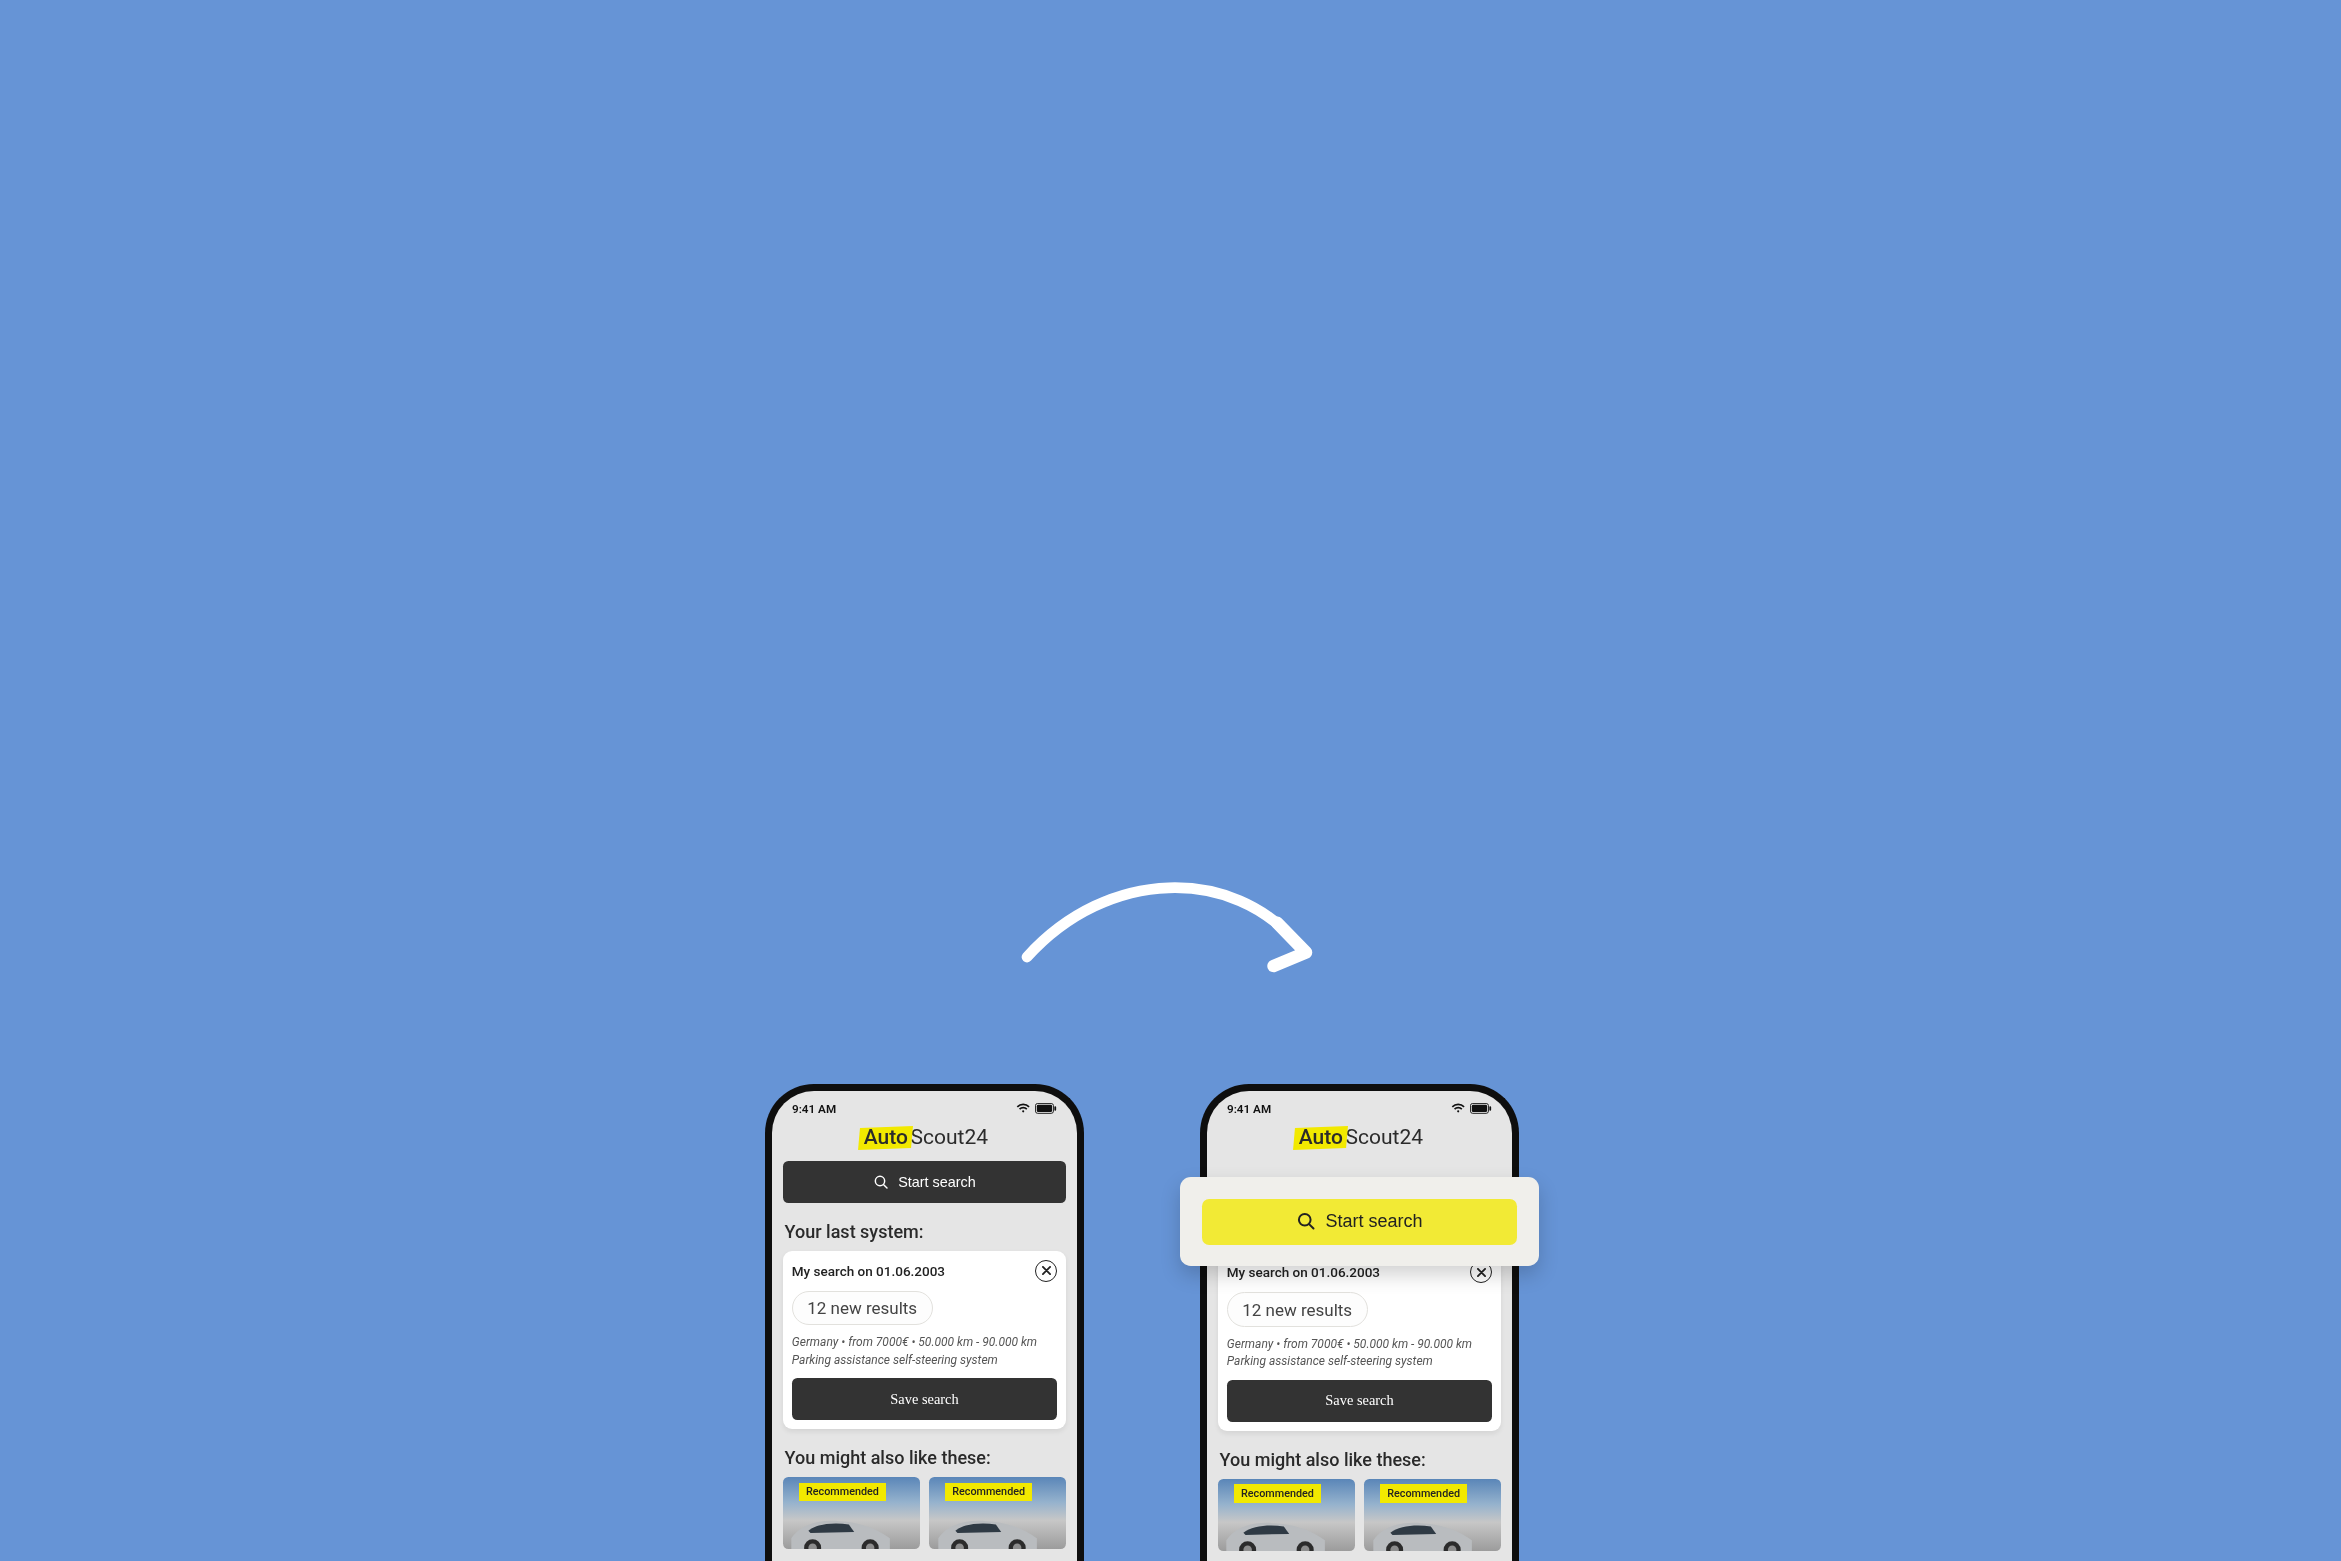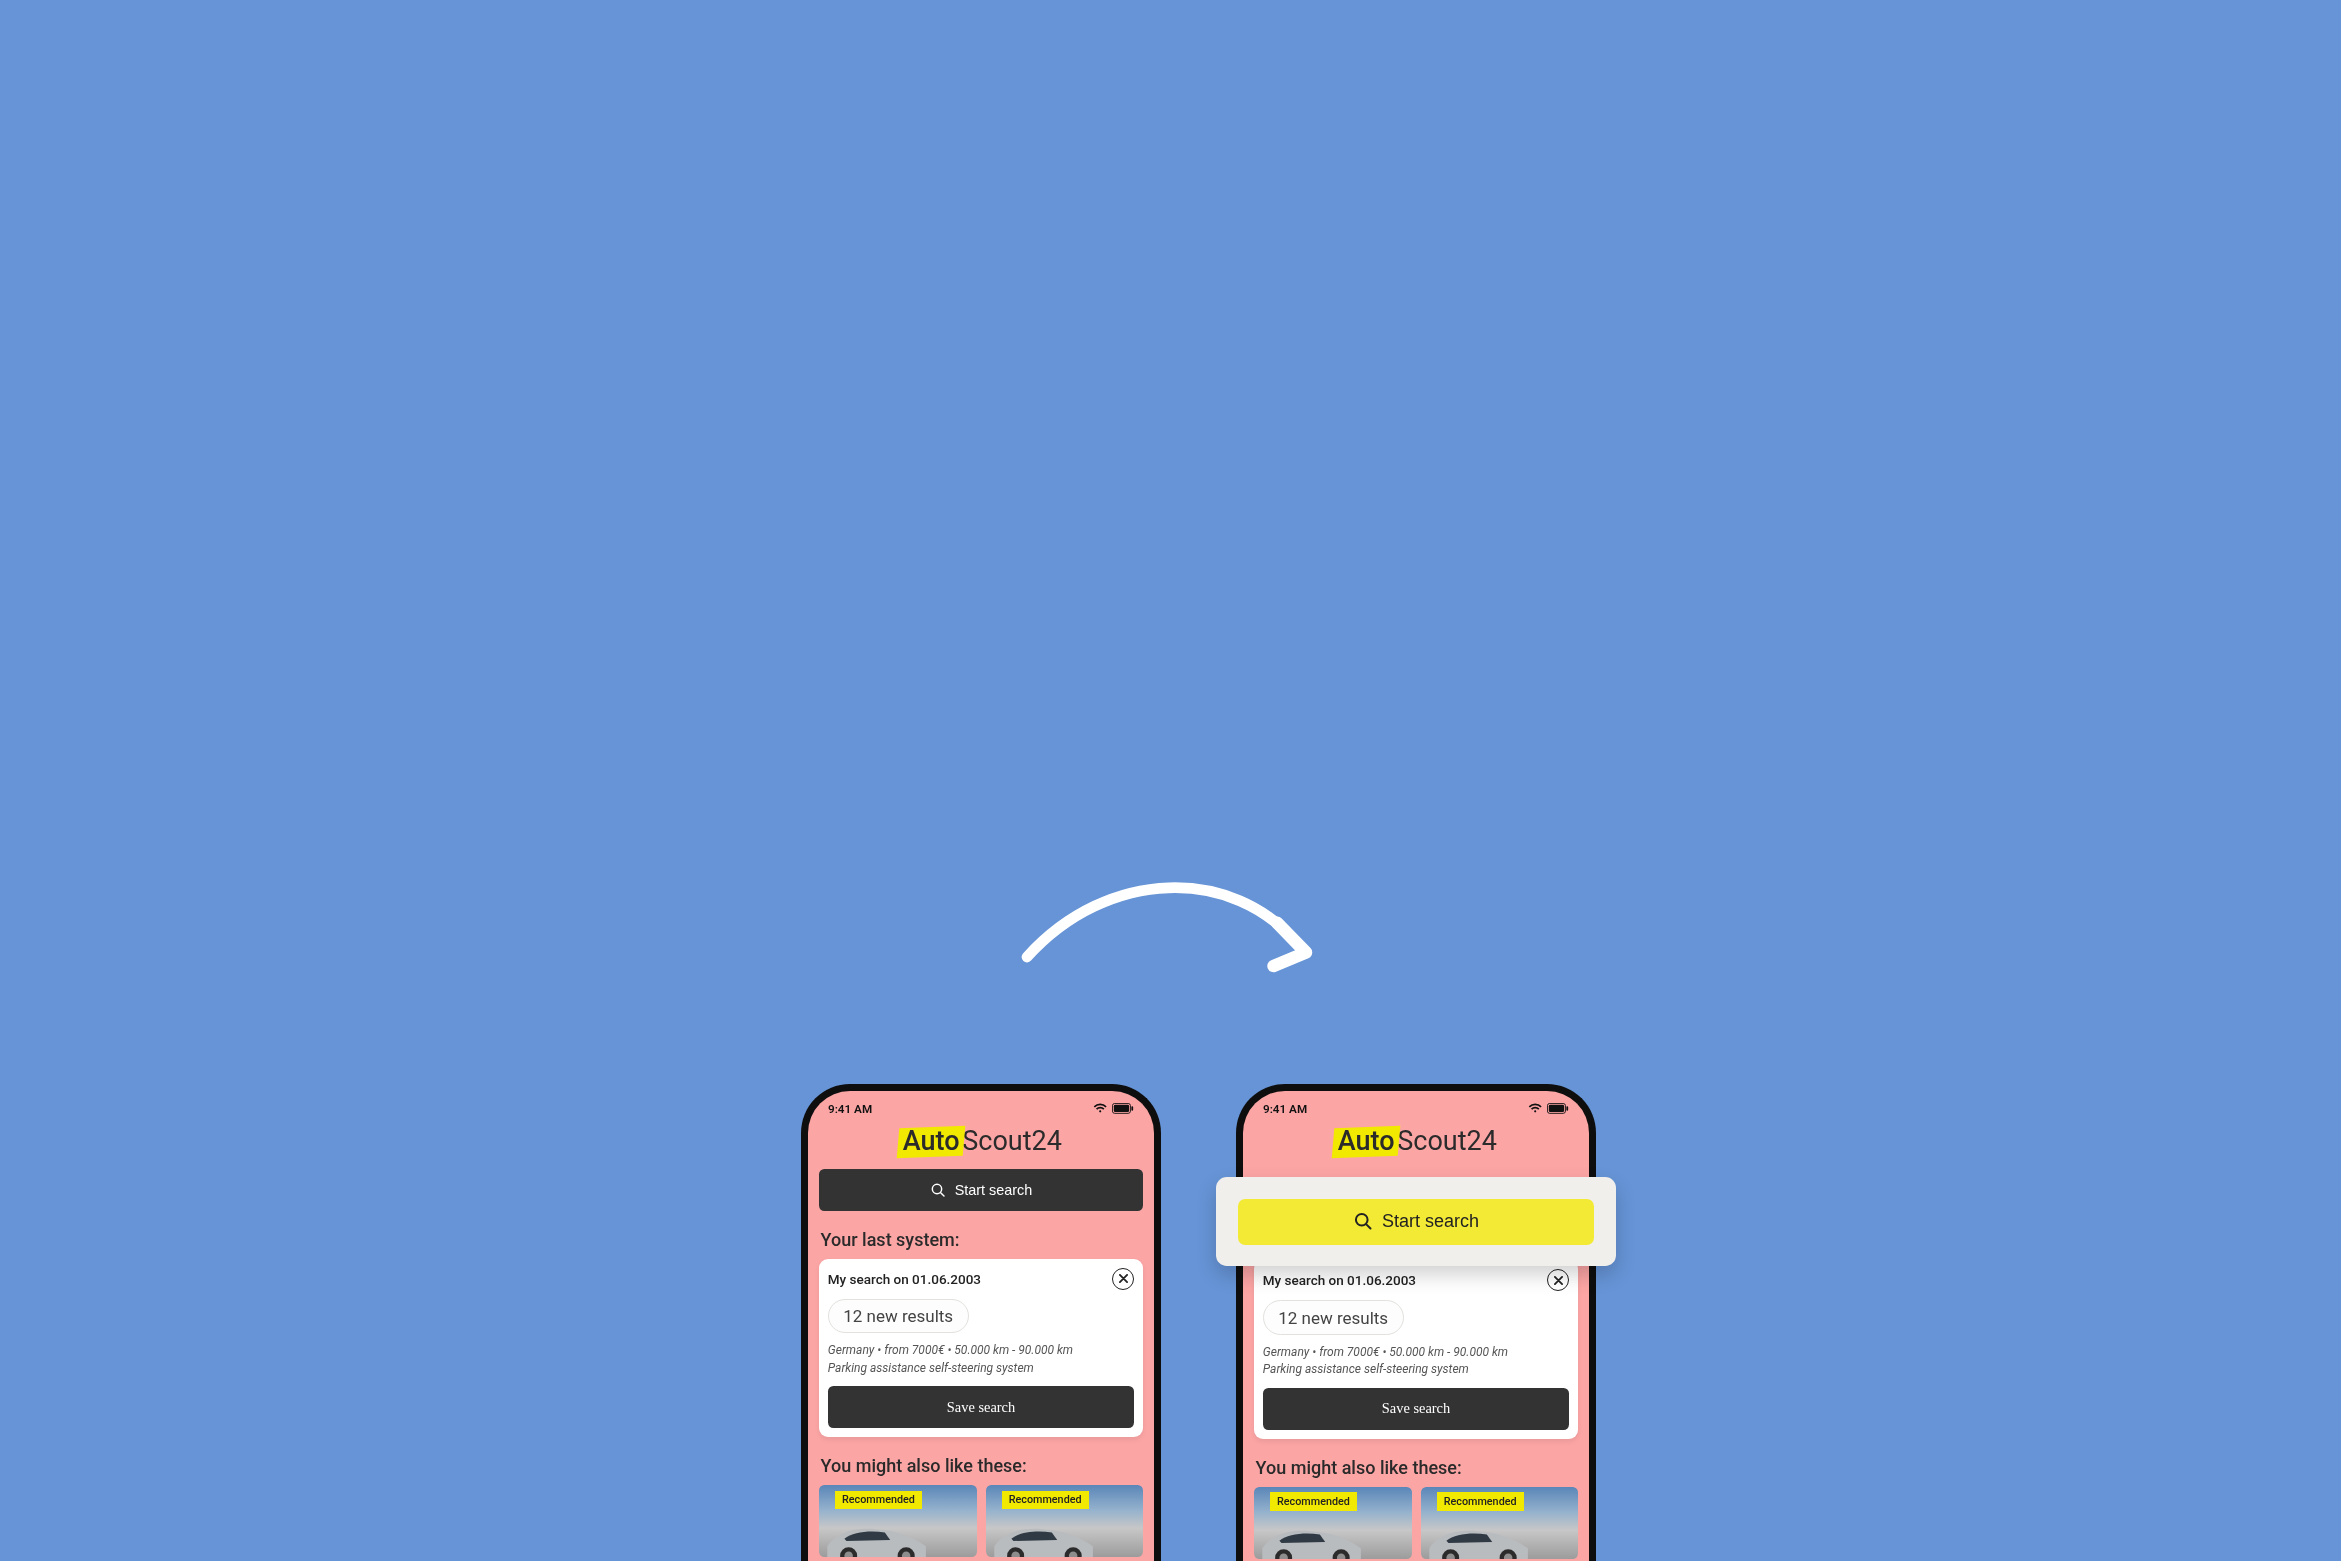--- a/index.html
+++ b/index.html
@@ -32,29 +32,28 @@
     left: 50%;
     transform: translateX(-50%);
     width: 324px;
     height: 162px;
   }
   .arrow svg { width: 100%; height: 100%; }
 
   
   .phone {
     position: absolute;
-    width: 360px;
+    width: 319px;
     border: 7.2px solid #0e0e0e;
     border-bottom: none;
     border-radius: 49px 49px 0 0;
-    background: #fca5a5;
+    background: #e5e5e5;
     overflow: hidden;
     box-sizing: border-box;
     bottom: 0;
-    margin-left: 36px;
   }
   .phone.left  { left: 196px; height: 477px; }
   .phone.right { left: 631px; height: 477px; }
 
   .phone .inner {
     padding: 0;
     height: 100%;
     display: flex;
     flex-direction: column;
   }
@@ -73,21 +72,21 @@
   .status-icons .wifi, .status-icons .battery {
     display: inline-block;
   }
   .status-icons svg { display: block; }
 
   
   .logo {
     text-align: center;
     margin-top: 1.8px;
     margin-bottom: 12.6px;
-    font-size: 27px;
+    font-size: 21px;
     font-weight: 400;
     color: #2b2b2b;
   }
   .logo .hl {
     position: relative;
     display: inline-block;
     padding: 0 2.7px;
   }
   .logo .hl::before {
     content: "";

